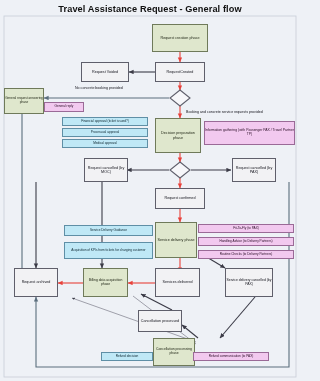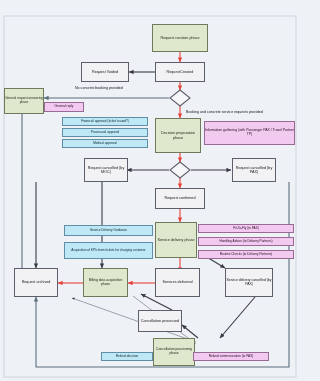--- a/index.html
+++ b/index.html
@@ -19,20 +19,21 @@
   .edge-label{position:absolute;font-size:3.6px;color:#13131b;white-space:nowrap;}
   .nl{font-size:3.7px;}
   .nl-s{font-size:3.4px;}
   .nl-xs{font-size:3.15px;}
 </style>
 </head>
 <body>
 
 <div id="canvas">
 
+  <div class="t-title">Travel Assistance Request - General flow</div>
 
   <svg id="svg-layer" viewBox="0 0 300 381">
     <defs>
       <marker id="ar" markerWidth="5" markerHeight="5" refX="4.2" refY="2" orient="auto">
         <path d="M0,0 L4.4,2 L0,4 Z" fill="#e8413a"></path>
       </marker>
       <marker id="ag" markerWidth="5" markerHeight="5" refX="4.2" refY="2" orient="auto">
         <path d="M0,0 L4.4,2 L0,4 Z" fill="#3b3b47"></path>
       </marker>
       <marker id="ab" markerWidth="5" markerHeight="5" refX="4.2" refY="2" orient="auto">

